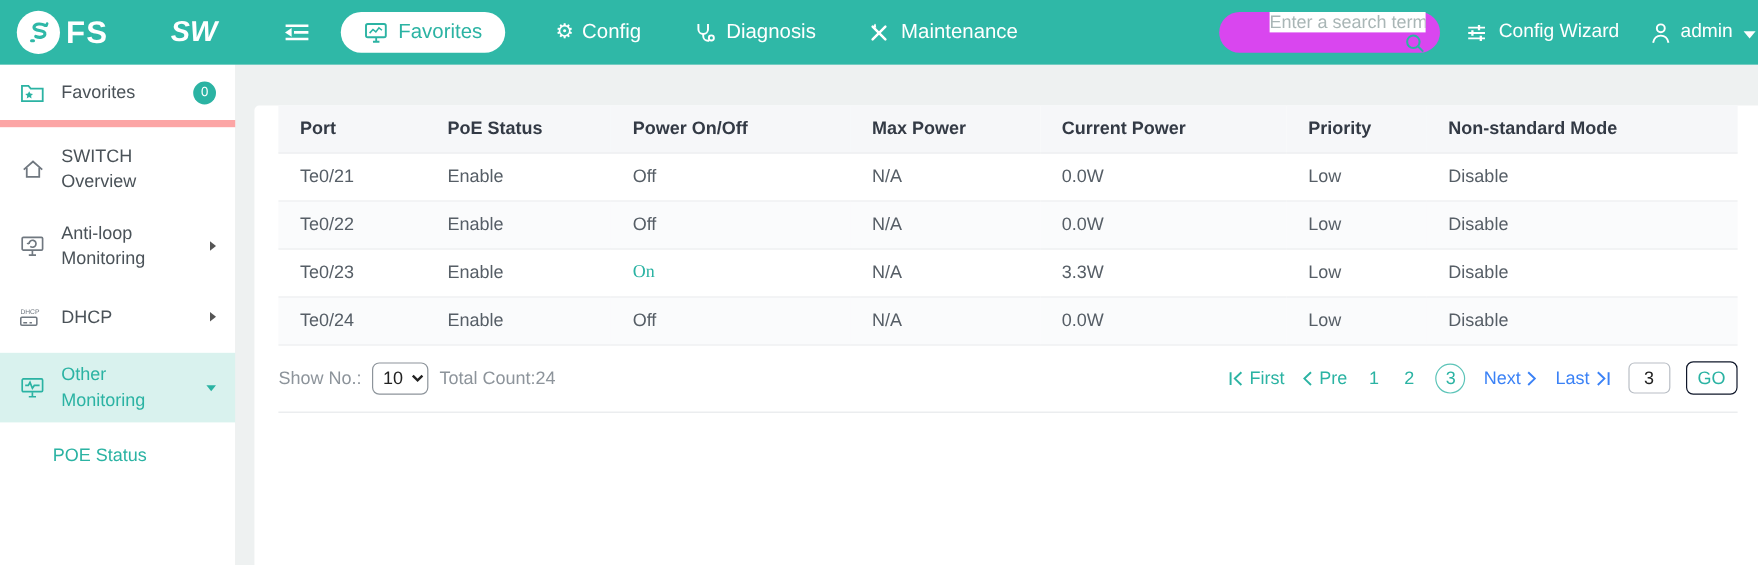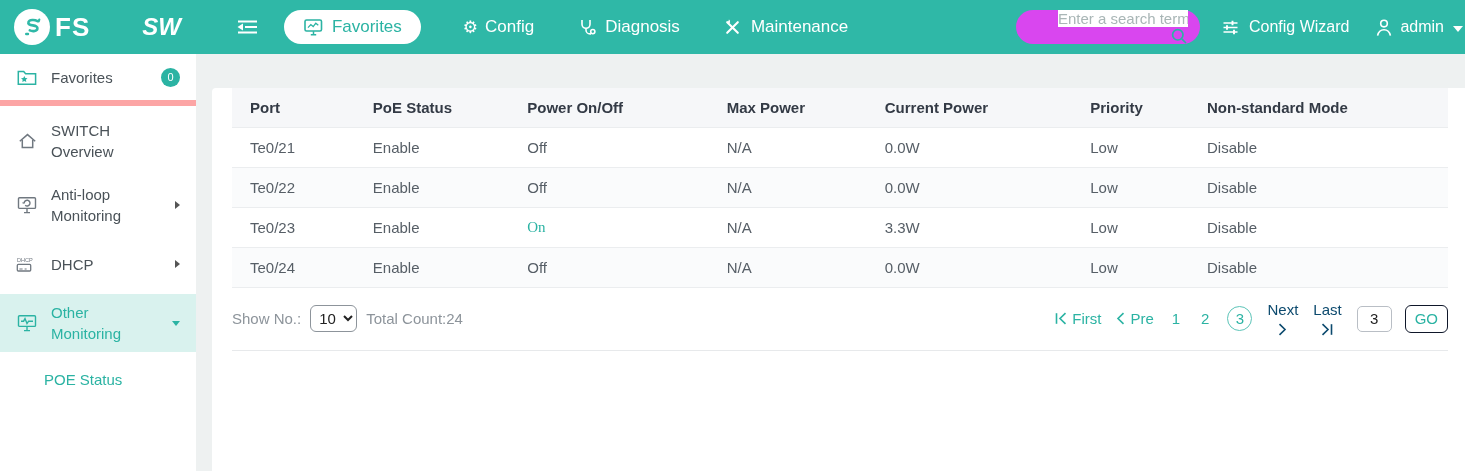--- a/index.html
+++ b/index.html
@@ -60,21 +60,21 @@
   td.on-text { color:#2bb3a3;font-family:Liberation Serif, serif; }
 
   
   .tfoot { display:flex; align-items:center; margin:0 17px 0 20px; padding:13px 0 14px 0;
     border-top:1px solid #ebedef; border-bottom:1px solid #e7e9eb; }
   .muted { color:#8d949b; font-size:15px; }
   .page-size-select { margin:0 9px; height:27px; border:1px solid #8d949b; border-radius:6px;
     font-size:15px; color:#222; padding:0 4px; background:#fff; font-family:"Liberation Sans",sans-serif; }
   .pager { margin-left:auto; display:flex; align-items:center; gap:15px; font-size:15px; }
   .pg-link { display:flex; align-items:center; gap:5px; color:#2bb3a3; cursor:pointer; }
-  .pg-link.disabled { color:#0c4a6e;flex-direction:column; }
+  .pg-link.disabled { color:#3b82f6; }
   .pg-num { color:#2bb3a3; cursor:pointer; padding:0 3px; }
   .pg-current { width:25px; height:25px; border:1px solid #5cc4b8; border-radius:50%;
     display:flex; align-items:center; justify-content:center; color:#2bb3a3; cursor:pointer; }
   .goto-input { width:35px; height:26px; border:1px solid #b9bec5; border-radius:5px; text-align:center;
     font-size:15px; color:#222; outline:none; font-family:"Liberation Sans",sans-serif; }
   .go-btn { height:28px; padding:0 9px; border:1px solid #0f172a; border-radius:6px; background:#fff;
     color:#2bb3a3; font-size:15px; cursor:pointer; margin-left:-2px; font-family:"Liberation Sans",sans-serif; }
 </style>
 </head>
 <body>

